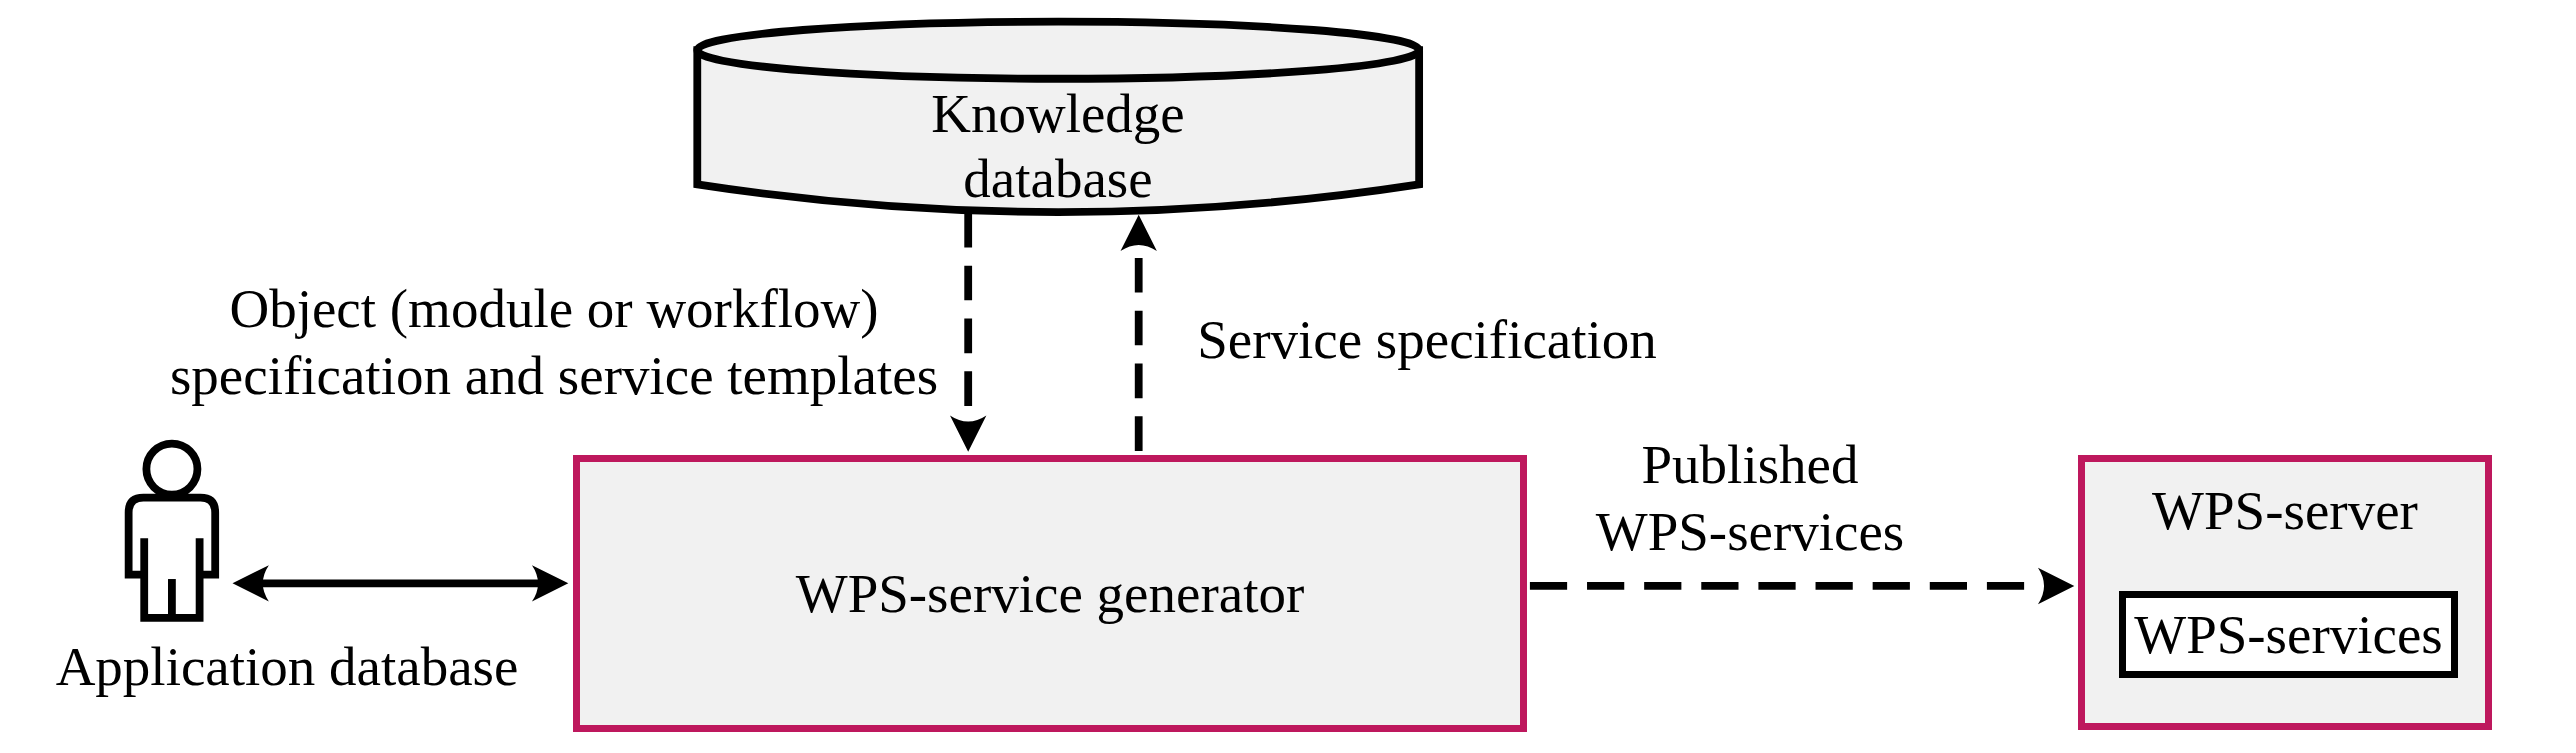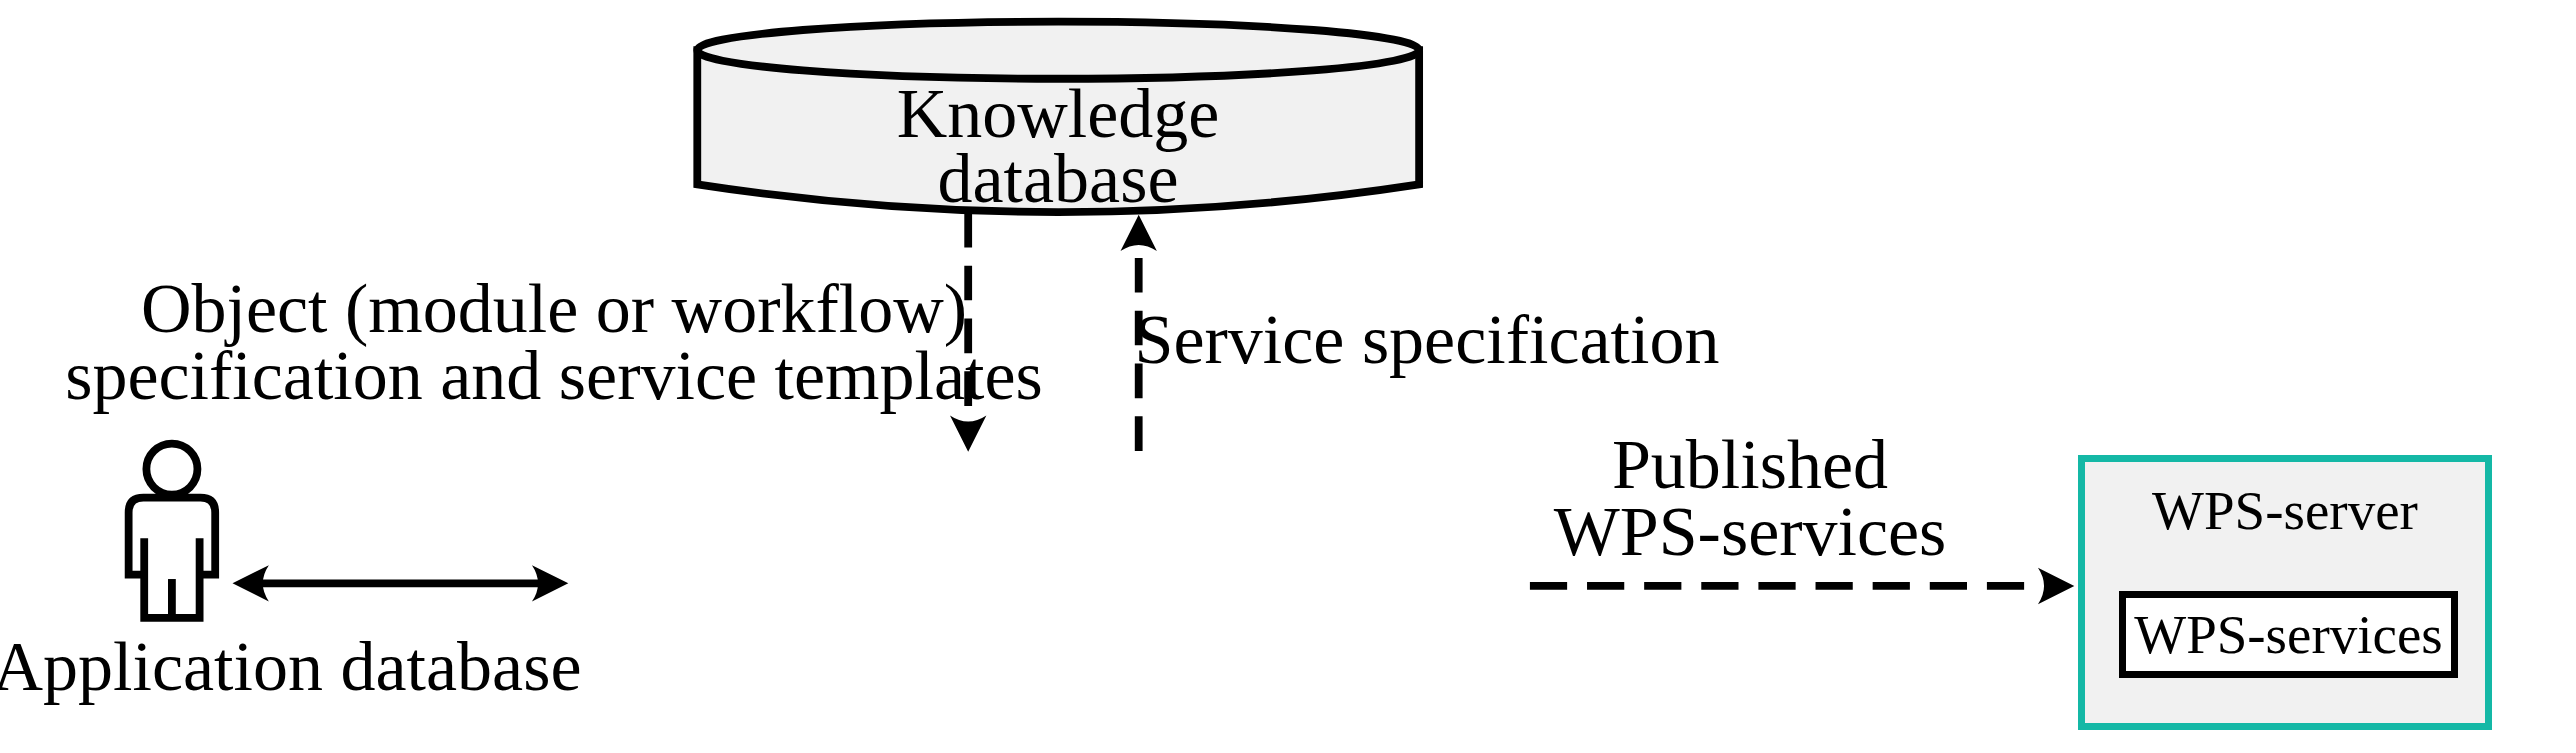--- a/index.html
+++ b/index.html
@@ -11,29 +11,29 @@
     font-family: "Liberation Serif", "DejaVu Serif", serif;
     color: #000000;
     overflow: hidden;
   }
   .layer-svg { position: absolute; left: 0; top: 0; }
   .label {
     position: absolute;
     transform: translateX(-50%);
     text-align: center;
     white-space: pre-line;
-    font-size: 70px;
+    font-size: 55px;
     line-height: 67px;
     color: #000000;
   }
   .box {
     position: absolute;
     box-sizing: border-box;
     background: #f1f1f1;
-    border: 7px solid #14b8a6;
+    border: 7px solid #be185d;
   }
   .flex-center { display: flex; align-items: center; justify-content: center; }
   #generator-box { left: 573px; top: 455px; width: 954px; height: 277px; }
   #server-box   { left: 2078px; top: 455px; width: 414px; height: 275px; }
   #server-title { position: absolute; left: 0; width: 100%; top: 14.7px;
                   text-align: center; font-size: 55px; line-height: 67px; }
   #services-box { position: absolute; left: 34px; top: 129px; width: 339px; height: 87px;
                   box-sizing: border-box; background: #ffffff; border: 7px solid #000000; }
   #generator-label, #services-label { font-size: 55px; line-height: 67px; }
   #knowledge-label   { left: 1058px; top: 81px;  line-height: 65px; }
@@ -76,20 +76,23 @@
     </g>
 
     <g stroke="#000000" stroke-width="9" fill="none">
       <circle cx="198" cy="542" r="29.5"></circle>
       <path d="M 166 664 L 148 664 L 148 592 Q 148 575 165 575 L 231 575 Q 248 575 248 592 L 248 664 L 230 664"></path>
       <path d="M 166 622 L 166 714 L 230 714 L 230 622"></path>
       <path d="M 198 669 L 198 714"></path>
     </g>
   </svg>
 
+  <div class="box flex-center" id="generator-box">
+    <div id="generator-label">WPS-service generator</div>
+  </div>
 
   <div class="box" id="server-box">
     <div id="server-title">WPS-server</div>
     <div class="flex-center" id="services-box">
       <div id="services-label">WPS-services</div>
     </div>
   </div>
 
   <div class="label" id="knowledge-label">Knowledge
 database</div>

